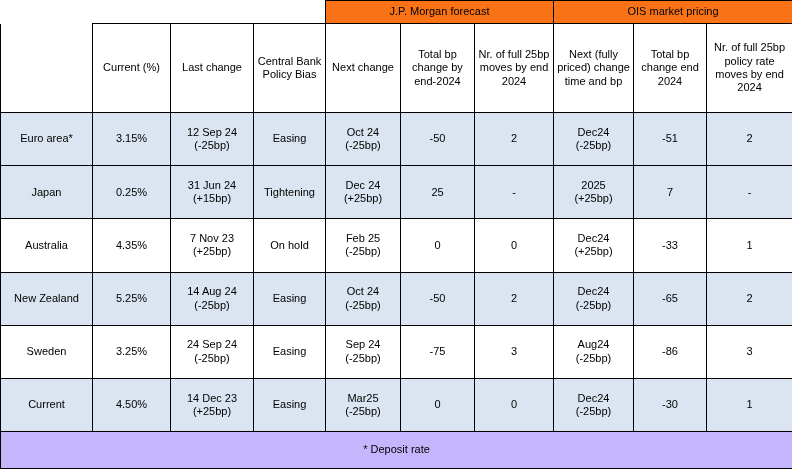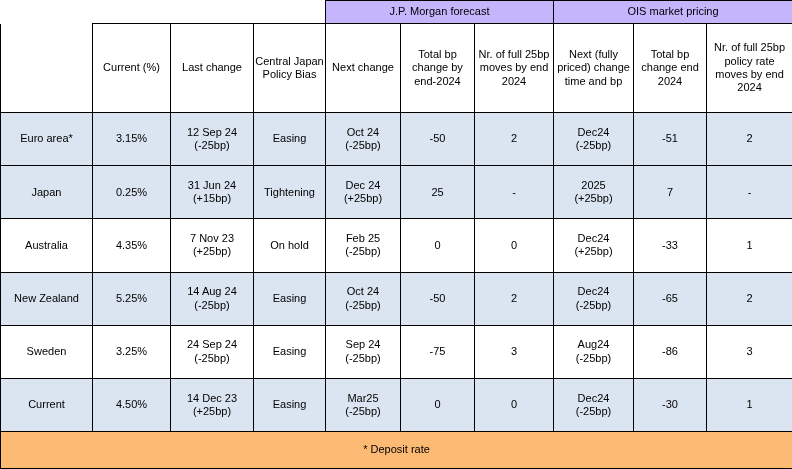--- a/index.html
+++ b/index.html
@@ -38,21 +38,21 @@
   
   .grp-blank {
     border-top: none !important;
     border-left: none !important;
     border-bottom: none !important;
     background: #ffffff;
   }
   .grp-head {
     font-size: 11.5px;
     height: 22px;
-    background: #c4b5fd;
+    background: #f97316;
     border-bottom: 1px solid #000 !important;
   }
   
   .col-head {
     height: 88px;
     background: #ffffff;
     font-size: 11px;
     padding: 2px 3px;
   }
   .corner-blank {
@@ -74,21 +74,21 @@
   .row-alt { background: #dbe5f1; }
   .cell-sub {
     display: block;
     font-size: 11px;
   }
   .footnote-row td {
     height: 26px;
     text-align: left;
     padding-left: 5px;
     font-size: 11px;
-    background: #fdba74;
+    background: #c4b5fd;
     border-top: 1px solid #000 !important;
     margin-top: 8px;
   }
 </style>
 </head>
 <body>
 
 <div class="sheet">
   <table class="matrix">
     <colgroup>
@@ -106,21 +106,21 @@
     <thead>
       <tr>
         <td class="grp-blank" colspan="4"></td>
         <td class="grp-head" colspan="3">J.P. Morgan forecast</td>
         <td class="grp-head" colspan="3">OIS market pricing</td>
       </tr>
       <tr>
         <th class="col-head corner-blank"></th>
         <th class="col-head">Current (%)</th>
         <th class="col-head">Last change</th>
-        <th class="col-head">Central Japan Policy Bias</th>
+        <th class="col-head">Central Bank Policy Bias</th>
         <th class="col-head">Next change</th>
         <th class="col-head">Total bp change by end-2024</th>
         <th class="col-head">Nr. of full 25bp moves by end 2024</th>
         <th class="col-head">Next (fully priced) change time and bp</th>
         <th class="col-head">Total bp change end 2024</th>
         <th class="col-head">Nr. of full 25bp policy rate moves by end 2024</th>
       </tr>
     </thead>
     <tbody>
       <tr class="row-alt">

